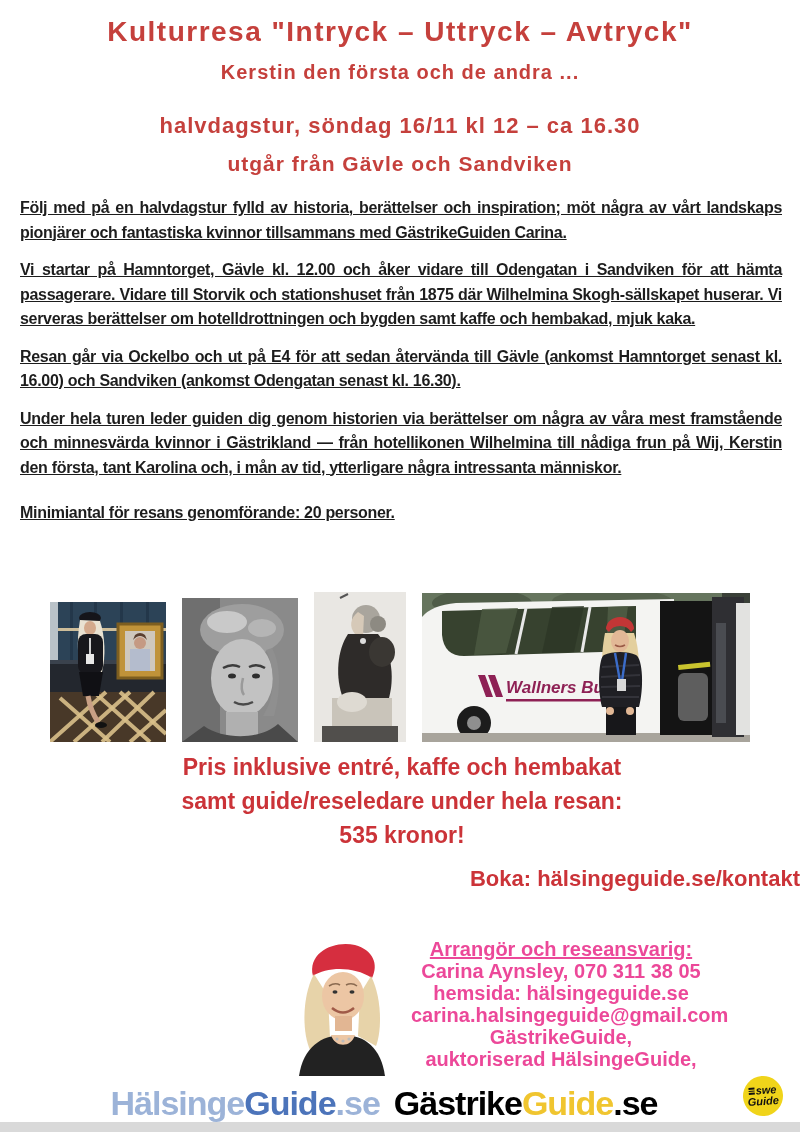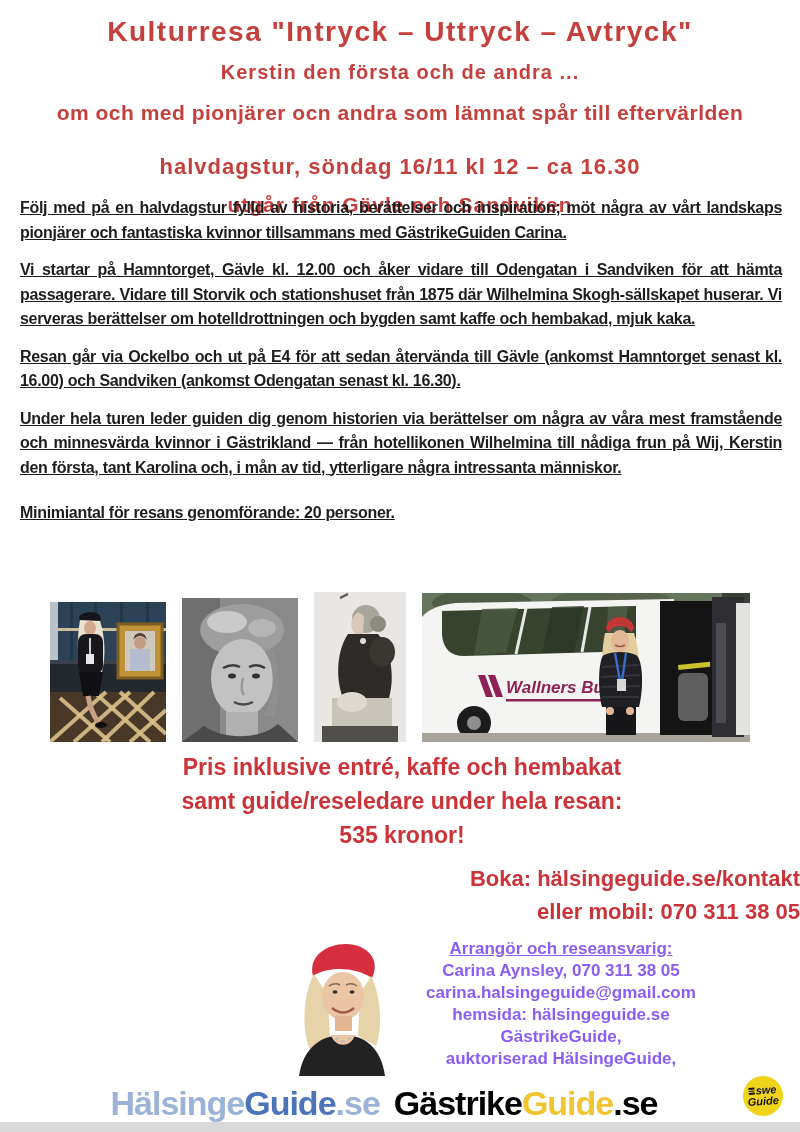--- a/index.html
+++ b/index.html
@@ -36,22 +36,22 @@
   .booking {
     position:absolute; top:862px; left:0; right:0; text-align:right;
     color:#cb3338; font-weight:bold; font-size:22px; line-height:33px;
   }
   
   .contact {
     position:absolute; top:936px; left:283px;
     display:flex; align-items:flex-start; gap:10px;
   }
   .contact-text {
-    width:300px; text-align:center; font-weight:bold; color:#8b5cf6;
-    font-size:17px; line-height:22px; padding-top:2px;
+    width:300px; text-align:center; font-weight:bold; color:#ec4899;
+    font-size:20px; line-height:22px; padding-top:2px;
   }
   .contact-heading { text-decoration:underline; }
   
   .logos {
     position:absolute; top:1072px; left:0; width:768px; text-align:center;
     font-weight:bold; font-size:34px; letter-spacing:-1px; white-space:nowrap;
   }
   .logo-group { display:inline-block; margin:12px 7px; }
   .hal-light  { color:#9cb3d8; }
   .hal-dark   { color:#4c74ba; }
@@ -70,21 +70,20 @@
   .graybar { position:absolute; left:0; right:0; bottom:0; height:10px; background:#d9d9d9; }
 </style>
 </head>
 <body>
 
 <div class="page">
 
   <div class="head">
     <div class="t1">Kulturresa "Intryck – Uttryck – Avtryck"</div>
     <div class="t2">Kerstin den första och de andra ...</div>
-    <div class="t3">om och med pionjärer ocn andra som lämnat spår till eftervärlden</div>
     <div class="t4">halvdagstur, söndag 16/11 kl 12 – ca 16.30</div>
     <div class="t5">utgår från Gävle och Sandviken</div>
   </div>
 
   <div class="paras">
     <p>Följ med på en halvdagstur fylld av historia, berättelser och inspiration; möt några av vårt landskaps pionjärer och fantastiska kvinnor tillsammans med GästrikeGuiden Carina.</p>
     <p>Vi startar på Hamntorget, Gävle kl. 12.00 och åker vidare till Odengatan i Sandviken för att hämta passagerare. Vidare till Storvik och stationshuset från 1875 där Wilhelmina Skogh-sällskapet huserar. Vi serveras berättelser om hotelldrottningen och bygden samt kaffe och hembakad, mjuk kaka.</p>
     <p>Resan går via Ockelbo och ut på E4 för att sedan återvända till Gävle (ankomst  Hamntorget senast kl. 16.00) och Sandviken (ankomst Odengatan senast kl. 16.30).</p>
     <p>Under hela turen leder guiden dig genom historien via berättelser om några av våra mest framstående och minnesvärda kvinnor i Gästrikland — från hotellikonen Wilhelmina till nådiga frun på Wij, Kerstin den första, tant Karolina och, i mån av tid, ytterligare några intressanta människor.</p>
     <p class="min">Minimiantal för resans genomförande: 20 personer.</p>
@@ -194,21 +193,20 @@
   </div>
 
   <div class="price">
     <div>Pris inklusive entré, kaffe och hembakat</div>
     <div>samt guide/reseledare under hela resan:</div>
     <div>535 kronor!</div>
   </div>
 
   <div class="booking">
     <div>Boka: hälsingeguide.se/kontakt</div>
-    <div>eller mobil: 070 311 38 05</div>
   </div>
 
   <div class="contact">
     <svg width="118" height="140" viewBox="0 0 118 140">
       <rect width="118" height="140" fill="#ffffff"></rect>
       <path d="M30,40 C24,16 52,4 72,9 C90,14 96,28 89,42 C70,30 44,31 30,40 Z" fill="#d62e3f"></path>
       <path d="M31,38 C19,60 19,96 27,114 L47,102 L45,60 Z" fill="#e7d3a9"></path>
       <path d="M88,40 C99,62 99,94 93,110 L75,100 L77,58 Z" fill="#e7d3a9"></path>
       <ellipse cx="60" cy="60" rx="21" ry="24" fill="#ecc6a4"></ellipse>
       <ellipse cx="52" cy="56" rx="2.5" ry="1.8" fill="#333333"></ellipse>
@@ -218,22 +216,22 @@
       <rect x="52" y="80" width="17" height="15" fill="#e2b693"></rect>
       <path d="M16,140 C20,112 38,99 60,99 C82,99 98,112 102,140 Z" fill="#222222"></path>
       <path d="M48,99 C52,112 68,112 72,99 Z" fill="#ecc6a4"></path>
       <circle cx="54" cy="103" r="1.6" fill="#bbbbbb"></circle>
       <circle cx="60" cy="105" r="1.6" fill="#bbbbbb"></circle>
       <circle cx="66" cy="103" r="1.6" fill="#bbbbbb"></circle>
     </svg>
     <div class="contact-text">
       <div class="contact-heading">Arrangör och reseansvarig: </div>
       <div>Carina Aynsley, 070 311 38 05</div>
+      <div>hemsida: hälsingeguide.se</div>
       <div>carina.halsingeguide@gmail.com</div>
-      <div>hemsida: hälsingeguide.se</div>
       <div>GästrikeGuide,</div>
       <div>auktoriserad HälsingeGuide,</div>
     </div>
   </div>
 
   <div class="logos">
     <span class="logo-group"><span class="hal-light">Hälsinge</span><span class="hal-dark">Guide</span><span class="hal-light">.se</span></span><span class="logo-group"><span class="gas-red">Gästrike</span><span class="gas-yellow">Guide</span><span class="gas-red">.se</span></span>
   </div>
 
   <div class="badge">

